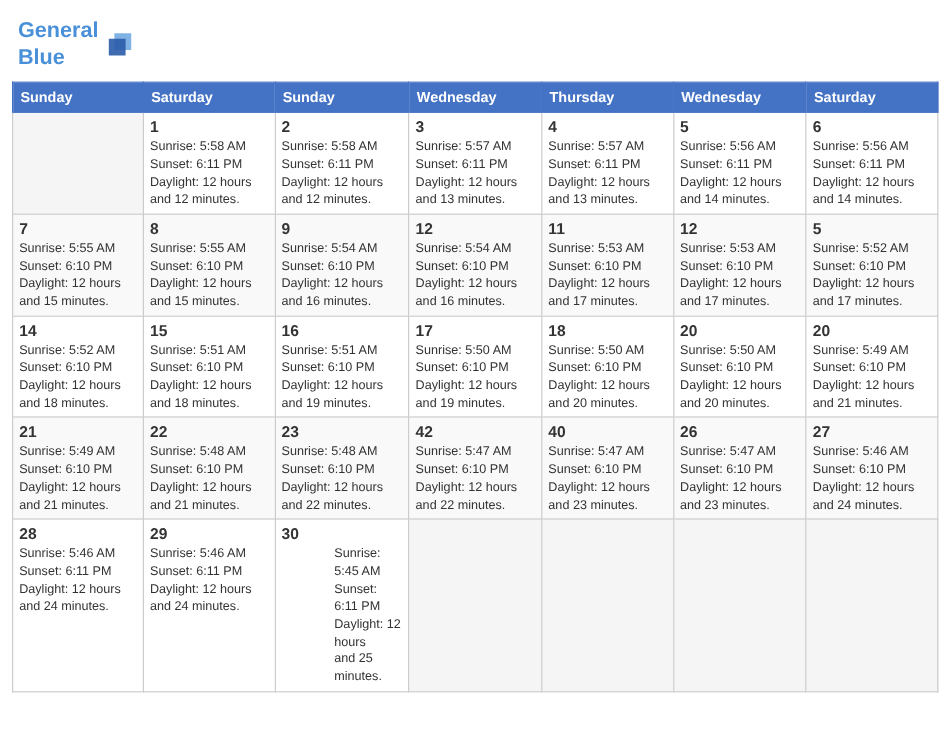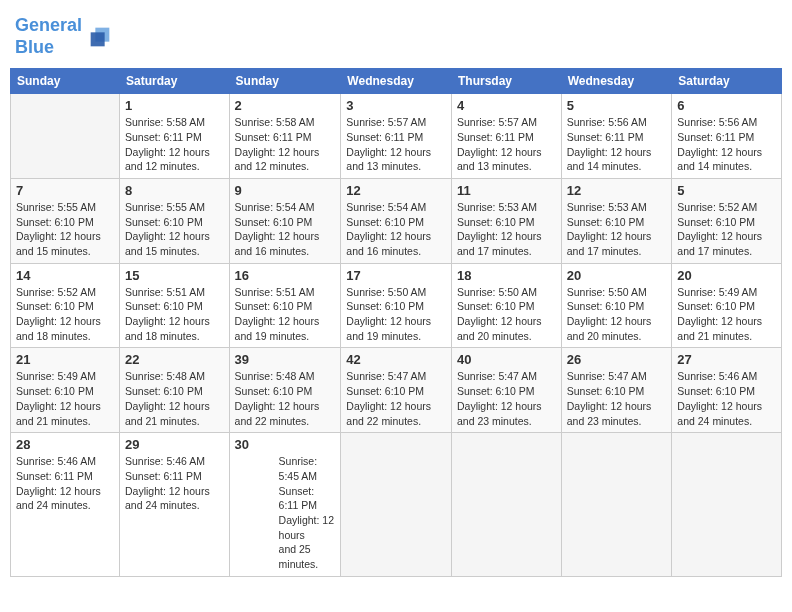--- a/index.html
+++ b/index.html
@@ -279,21 +279,21 @@
 and 21 minutes.</div>
         </td>
         <td>
           <span class="day-num">22</span>
           <div class="day-info" style="white-space: pre-line;">Sunrise: 5:48 AM
 Sunset: 6:10 PM
 Daylight: 12 hours
 and 21 minutes.</div>
         </td>
         <td>
-          <span class="day-num">39</span>
+          <span class="day-num">23</span>
           <div class="day-info" style="white-space: pre-line;">Sunrise: 5:48 AM
 Sunset: 6:10 PM
 Daylight: 12 hours
 and 22 minutes.</div>
         </td>
         <td>
           <span class="day-num">42</span>
           <div class="day-info" style="white-space: pre-line;">Sunrise: 5:47 AM
 Sunset: 6:10 PM
 Daylight: 12 hours

